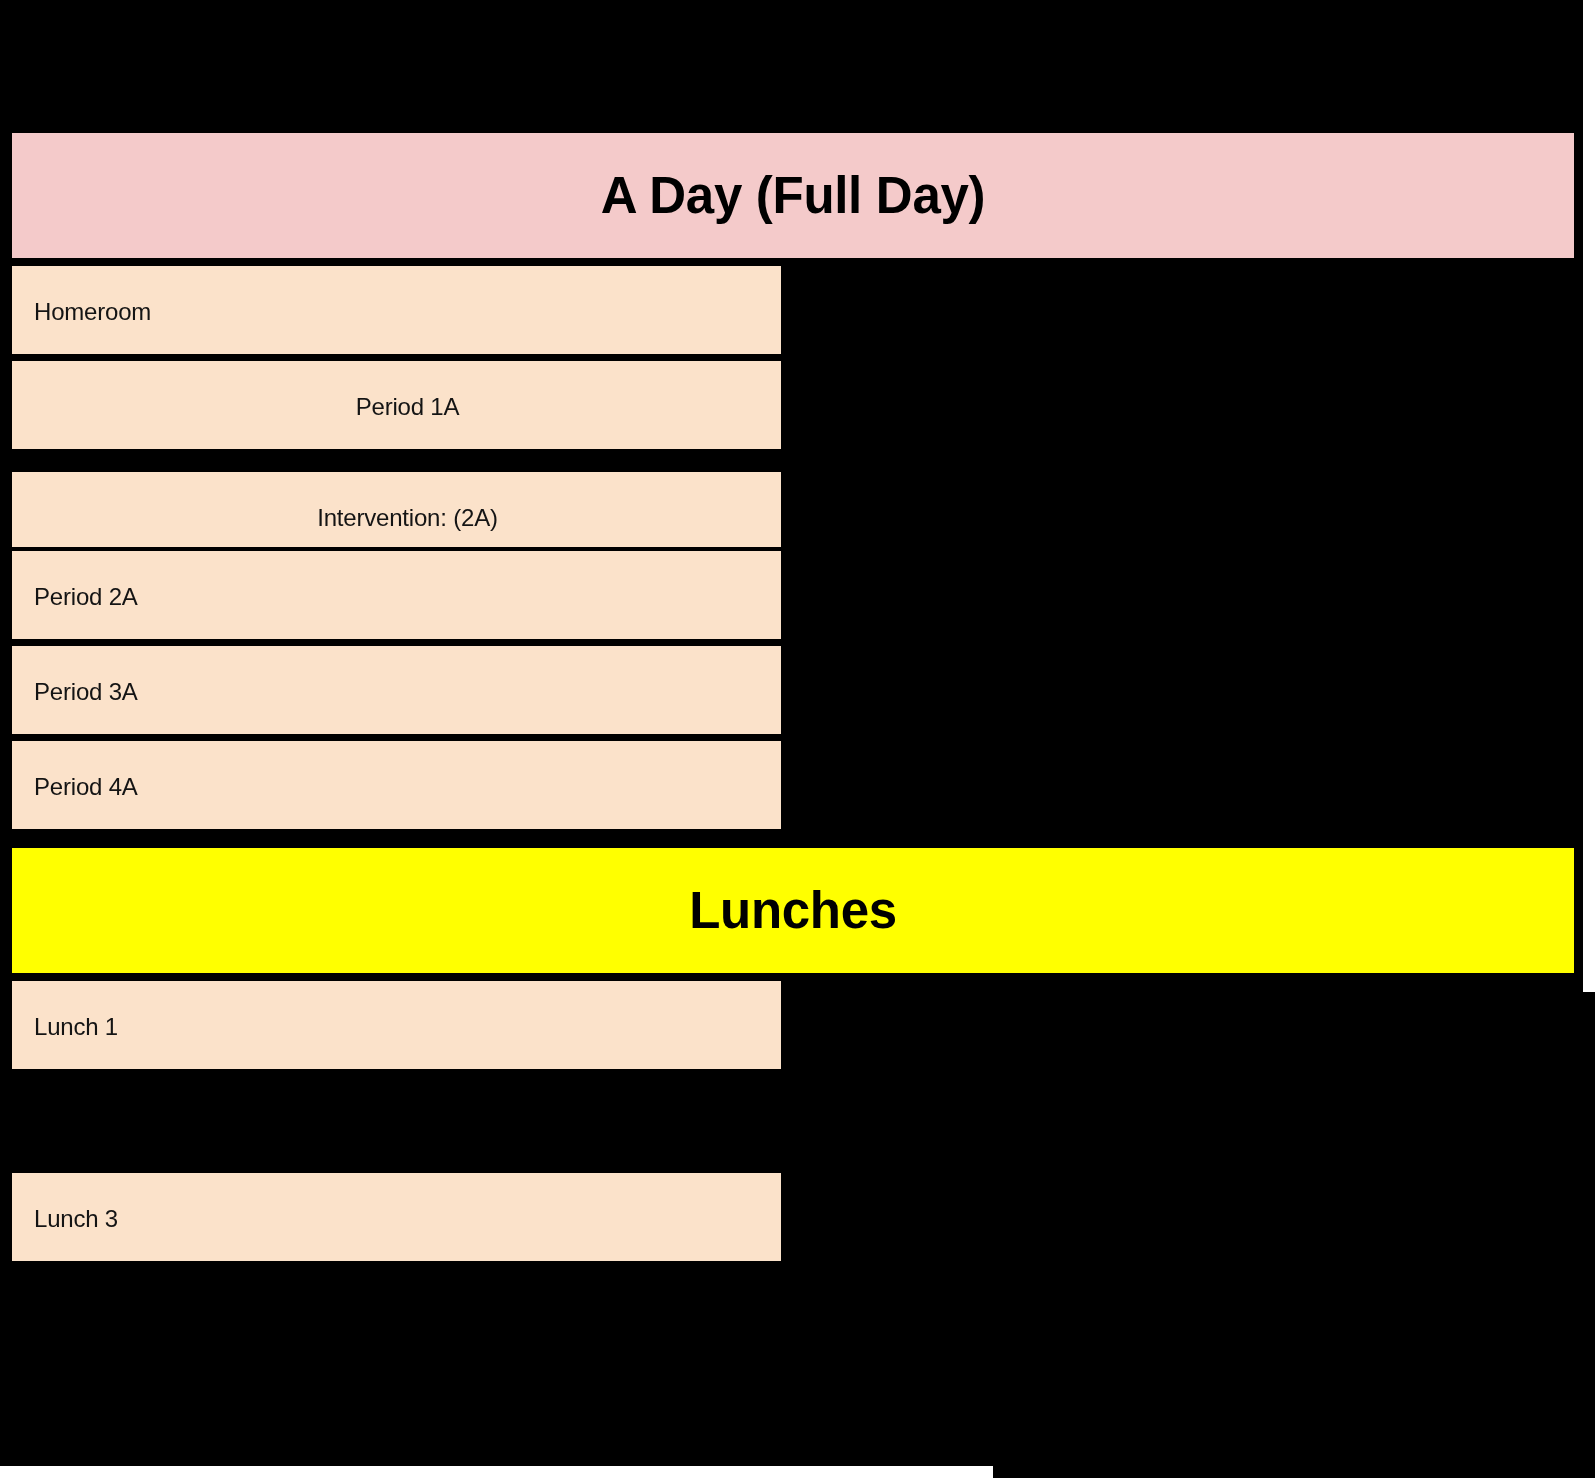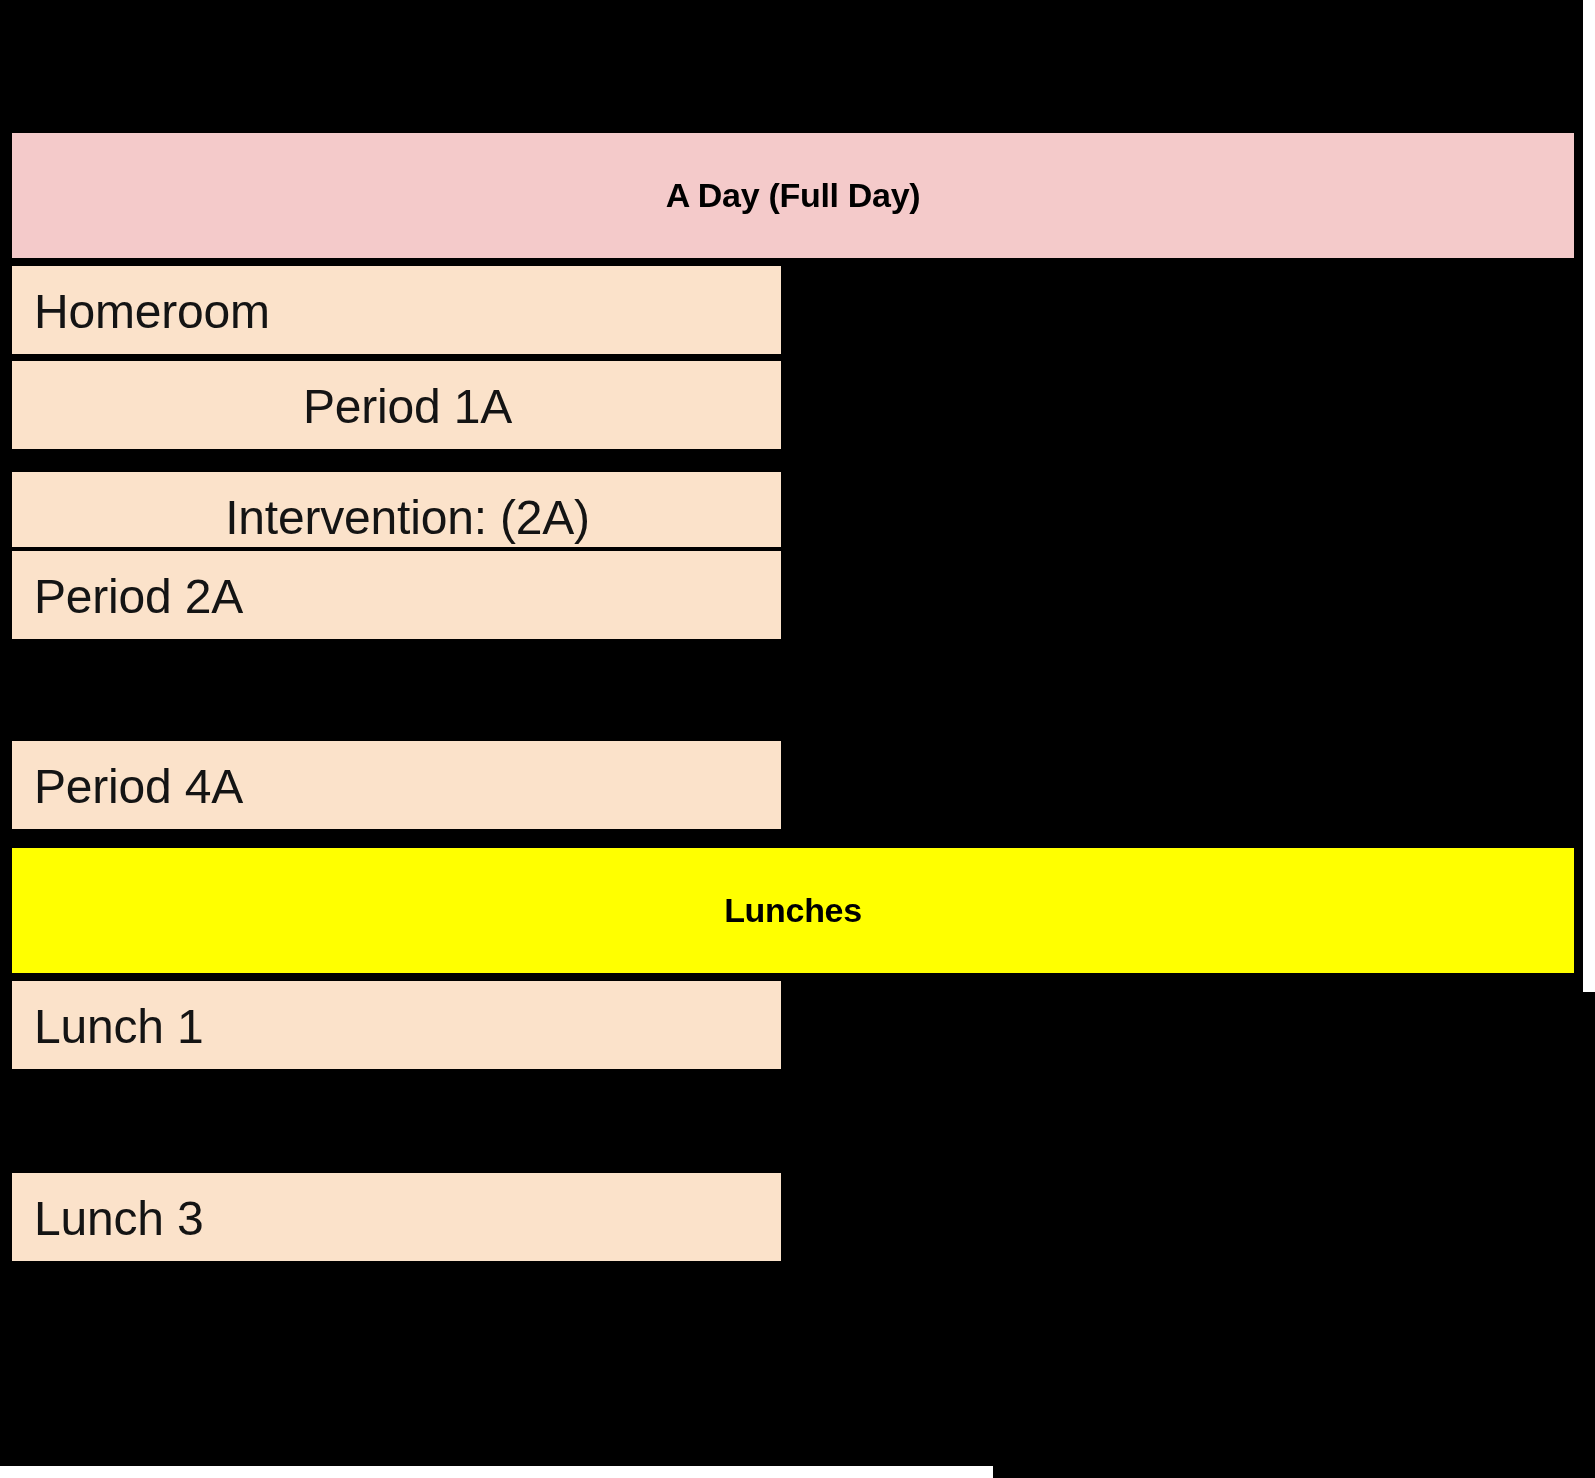--- a/index.html
+++ b/index.html
@@ -40,21 +40,21 @@
   .band {
     position: absolute;
     left: 8px;
     width: 1570px;
     box-sizing: border-box;
     border: 4px solid #000000;
     display: flex;
     align-items: center;
     justify-content: center;
     font-weight: bold;
-    font-size: 34px;
+    font-size: 51px;
     color: #000000;
     letter-spacing: -0.3px;
   }
   .band-pink {
     top: 129px;
     height: 133px;
     background: #f4caca;
   }
   .band-yellow {
     top: 844px;
@@ -65,21 +65,21 @@
   .row {
     position: absolute;
     left: 8px;
     width: 777px;
     height: 96px;
     box-sizing: border-box;
     border: 4px solid #000000;
     background: #fbe2ca;
     display: flex;
     align-items: center;
-    font-size: 48px;
+    font-size: 24px;
     color: #141414;
     letter-spacing: -0.2px;
   }
   .row > .row-label {
     padding-left: 22px;
     line-height: 1;
     position: relative;
     top: 2px;
   }
 </style>
@@ -100,20 +100,23 @@
   </div>
   <div class="row" style="top:357px;justify-content:center;">
     <span class="row-label">Period 1A</span>
   </div>
   <div class="row" style="top:468px;justify-content:center;">
     <span class="row-label">Intervention: (2A)</span>
   </div>
   <div class="row" style="top:547px;">
     <span class="row-label">Period 2A</span>
   </div>
+  <div class="row" style="top:642px;">
+    <span class="row-label">Period 3A</span>
+  </div>
   <div class="row" style="top:737px;">
     <span class="row-label">Period 4A</span>
   </div>
 
   <div class="band band-yellow">
     <span>Lunches</span>
   </div>
 
   <div class="row" style="top:977px;">
     <span class="row-label">Lunch 1</span>

